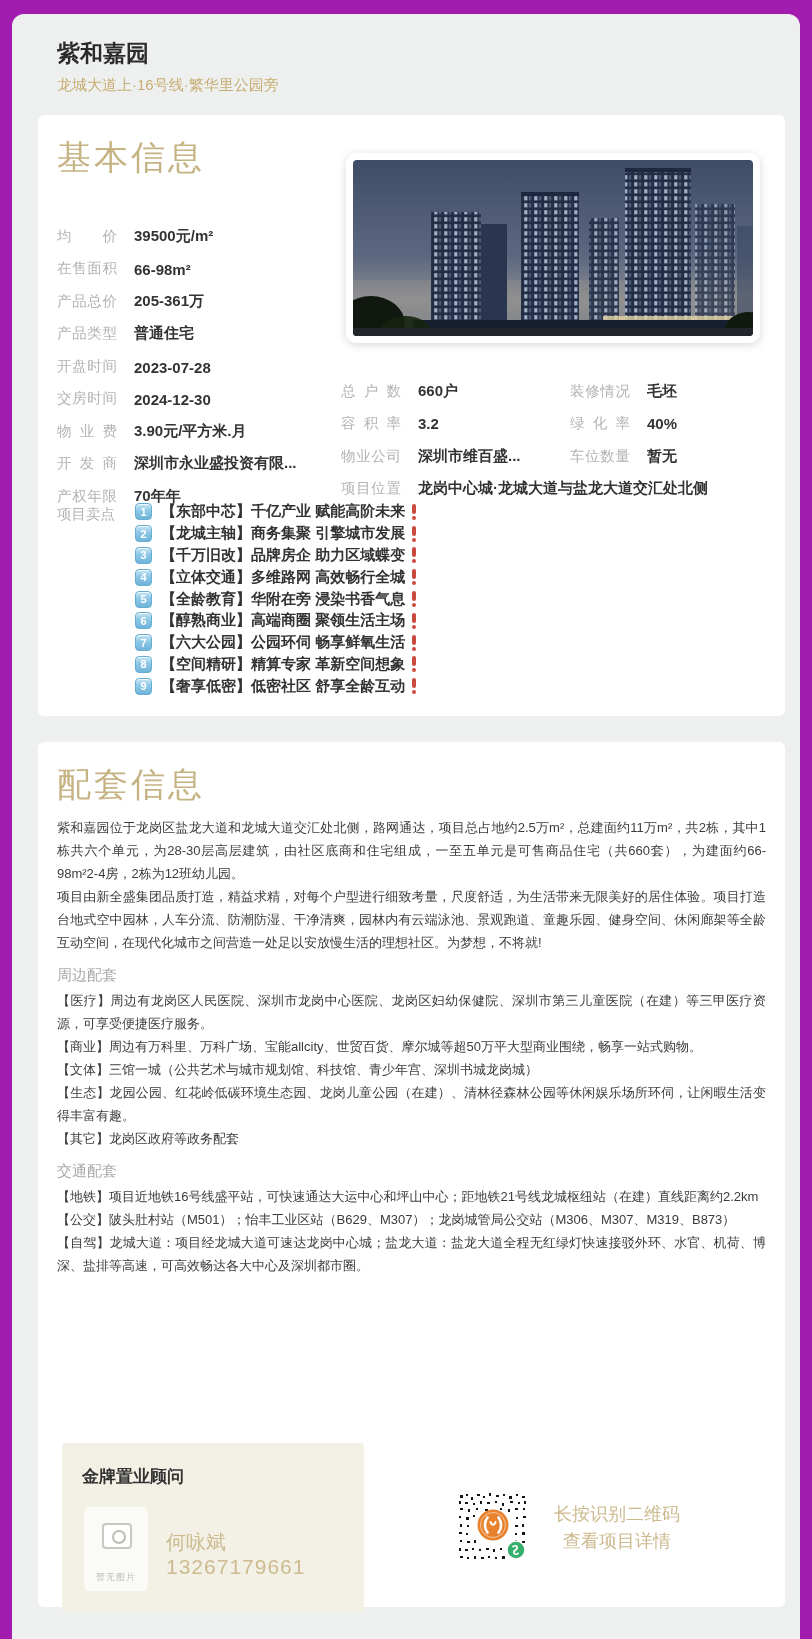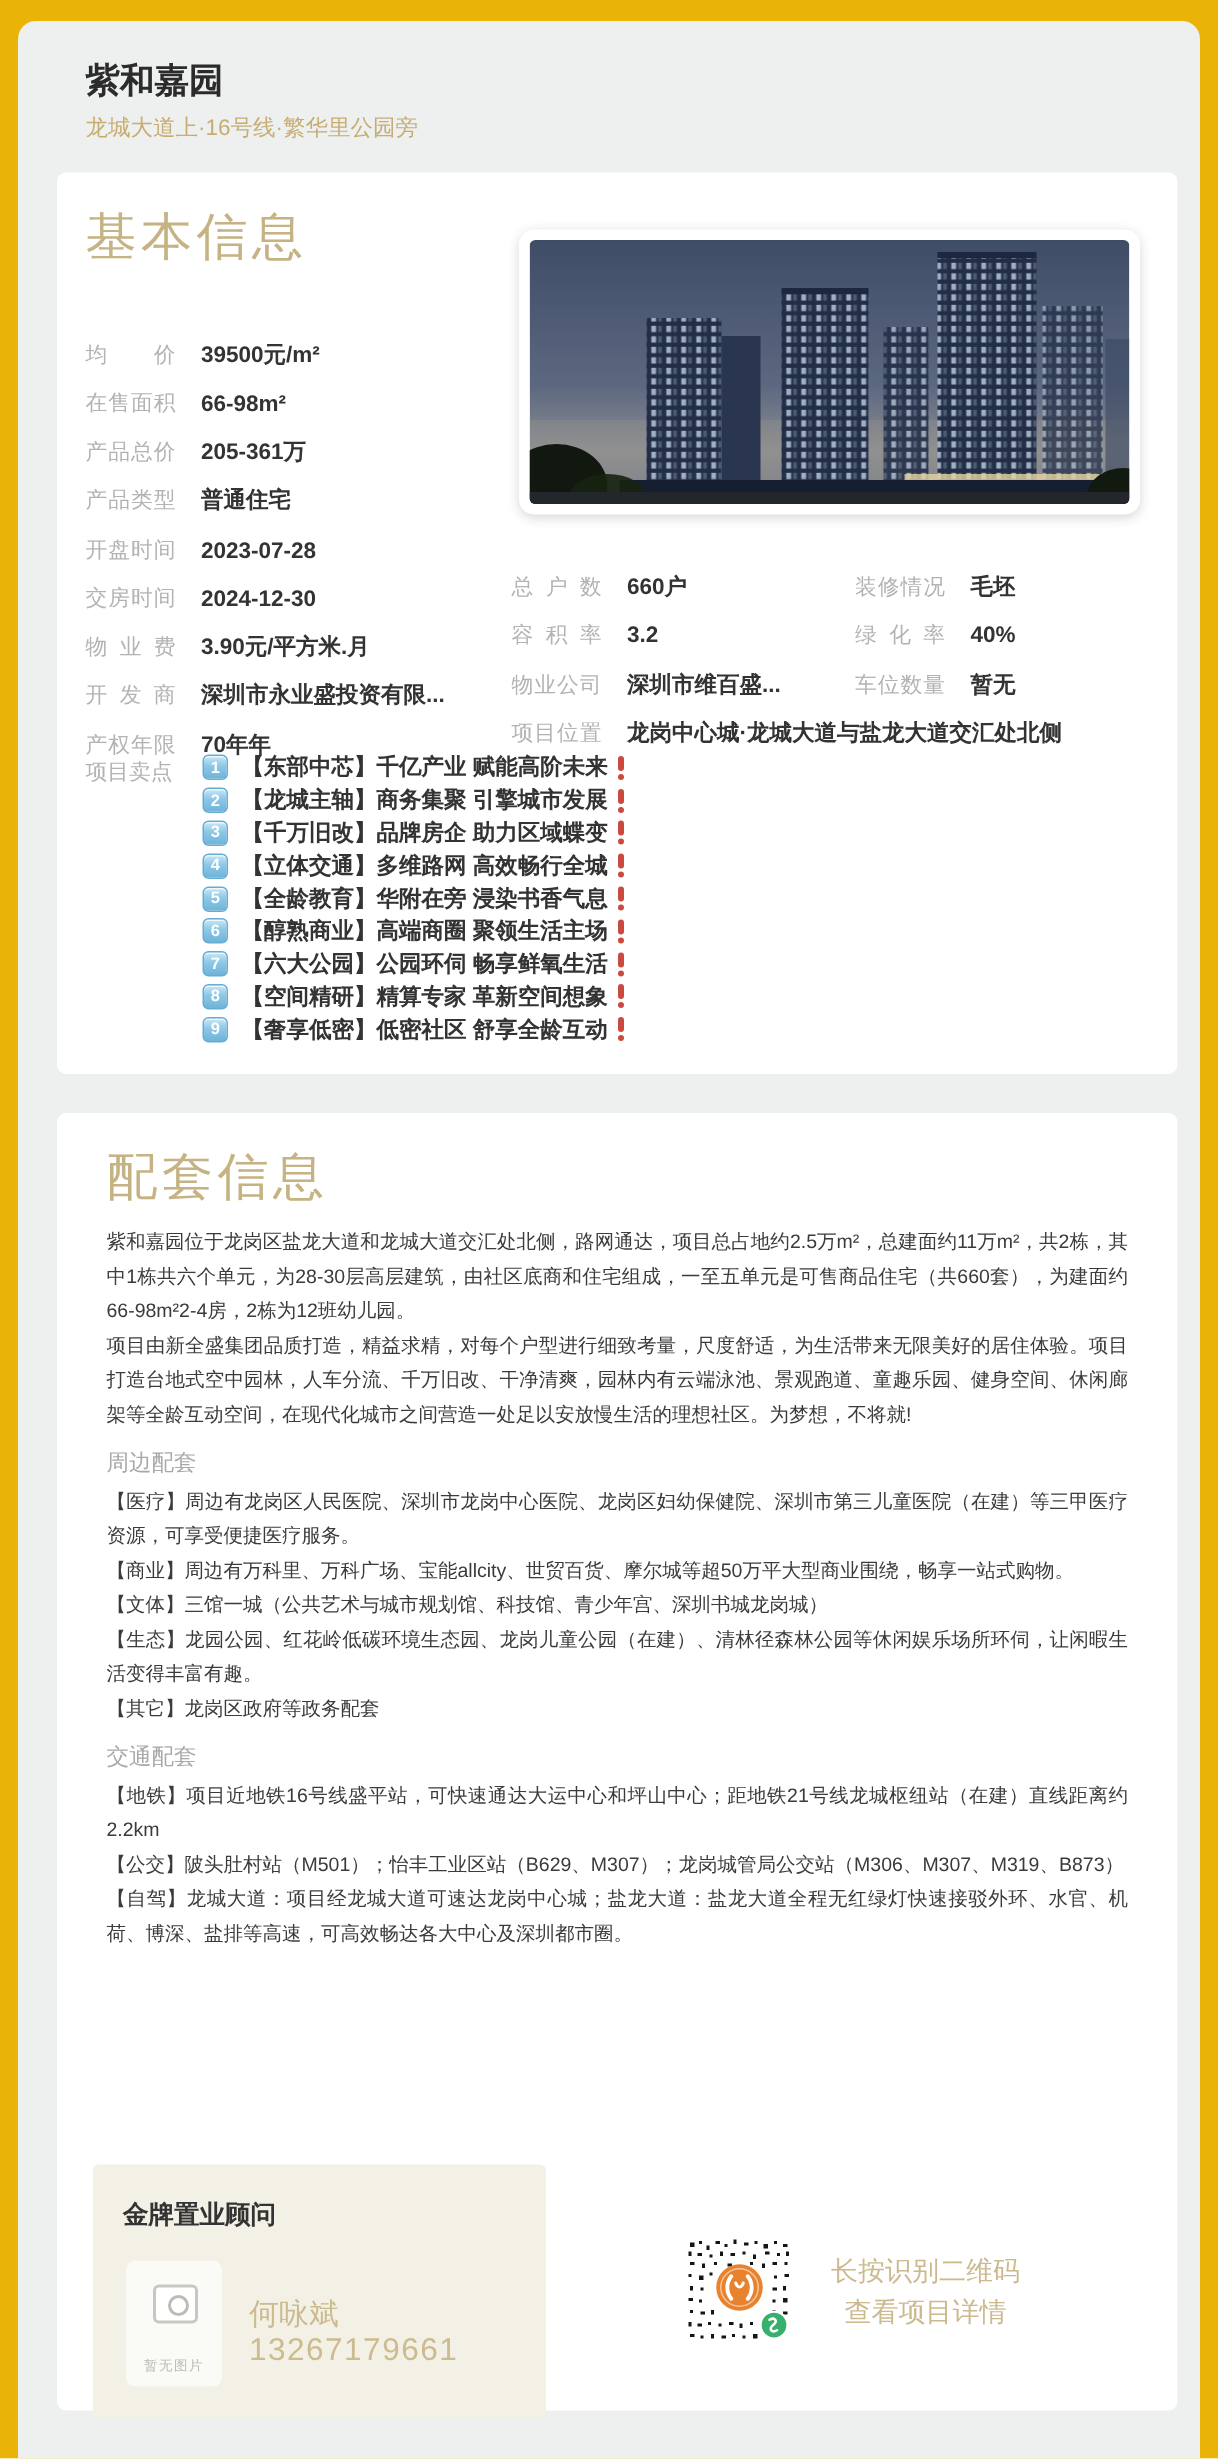--- a/index.html
+++ b/index.html
@@ -1,26 +1,26 @@
 <!DOCTYPE html>
 <html><head>
 <meta charset="utf-8">
 <style>
   * { margin:0; padding:0; box-sizing:border-box; }
   html,body { background:#fff; }
   body { font-family:"Liberation Sans","DejaVu Sans",sans-serif; }
-  .page { position:relative; width:812px; height:1639px; background:#eab308; overflow:hidden; }
+  .page { position:relative; width:812px; height:1639px; background:#a21caf; overflow:hidden; }
   .container { position:absolute; left:12px; top:14px; width:788px; height:1625px;
                background:#edf0ef; border-radius:12px 12px 0 0; }
   .page-title { position:absolute; left:45px; top:24px; font-size:23px; font-weight:bold; color:#2b2b2b; }
   .page-subtitle { position:absolute; left:45px; top:62px; font-size:15px; color:#c8ad72; }
 
   .card { position:absolute; left:26px; width:747px; background:#fff; border-radius:6px; }
   .card1 { top:101px; height:601px; }
-  .card2 { top:728px; height:865px; overflow:hidden; padding:20px 33px; }
+  .card2 { top:728px; height:865px; overflow:hidden; padding:20px 19px; }
 
   .sec-title { font-size:34px; font-weight:400; color:#c6b383; letter-spacing:3px; }
   .card1 .sec-title { position:absolute; left:19px; top:20px; }
 
   
   .info-left { position:absolute; left:19px; top:98px; width:290px; }
   .irow { display:flex; align-items:flex-end; height:32.5px; }
   .ilabel { display:inline-block; width:60px; font-size:14.5px; color:#b3b3b3;
             text-align:justify; text-align-last:justify; flex:0 0 60px; }
   .ival { margin-left:17px; font-size:15px; color:#333; font-weight:600; white-space:nowrap; }
@@ -257,21 +257,21 @@
             <span class="badge">9</span>
             <span class="sp-text">【奢享低密】低密社区 舒享全龄互动</span>
             <span class="excl"></span>
           </div>
       </div>
     </section>
 
     <section class="card card2">
       <h2 class="sec-title">配套信息</h2>
       <p class="para">紫和嘉园位于龙岗区盐龙大道和龙城大道交汇处北侧，路网通达，项目总占地约2.5万m²，总建面约11万m²，共2栋，其中1栋共六个单元，为28-30层高层建筑，由社区底商和住宅组成，一至五单元是可售商品住宅（共660套），为建面约66-98m²2-4房，2栋为12班幼儿园。</p>
-      <p class="para">项目由新全盛集团品质打造，精益求精，对每个户型进行细致考量，尺度舒适，为生活带来无限美好的居住体验。项目打造台地式空中园林，人车分流、千万旧改、干净清爽，园林内有云端泳池、景观跑道、童趣乐园、健身空间、休闲廊架等全龄互动空间，在现代化城市之间营造一处足以安放慢生活的理想社区。为梦想，不将就!</p>
+      <p class="para">项目由新全盛集团品质打造，精益求精，对每个户型进行细致考量，尺度舒适，为生活带来无限美好的居住体验。项目打造台地式空中园林，人车分流、防潮防湿、干净清爽，园林内有云端泳池、景观跑道、童趣乐园、健身空间、休闲廊架等全龄互动空间，在现代化城市之间营造一处足以安放慢生活的理想社区。为梦想，不将就!</p>
       <div class="sub-label">周边配套</div>
       <p class="para">【医疗】周边有龙岗区人民医院、深圳市龙岗中心医院、龙岗区妇幼保健院、深圳市第三儿童医院（在建）等三甲医疗资源，可享受便捷医疗服务。</p>
       <p class="para">【商业】周边有万科里、万科广场、宝能allcity、世贸百货、摩尔城等超50万平大型商业围绕，畅享一站式购物。</p>
       <p class="para">【文体】三馆一城（公共艺术与城市规划馆、科技馆、青少年宫、深圳书城龙岗城）</p>
       <p class="para">【生态】龙园公园、红花岭低碳环境生态园、龙岗儿童公园（在建）、清林径森林公园等休闲娱乐场所环伺，让闲暇生活变得丰富有趣。</p>
       <p class="para">【其它】龙岗区政府等政务配套</p>
       <div class="sub-label">交通配套</div>
       <p class="para">【地铁】项目近地铁16号线盛平站，可快速通达大运中心和坪山中心；距地铁21号线龙城枢纽站（在建）直线距离约2.2km</p>
       <p class="para">【公交】陂头肚村站（M501）；怡丰工业区站（B629、M307）；龙岗城管局公交站（M306、M307、M319、B873）</p>
       <p class="para">【自驾】龙城大道：项目经龙城大道可速达龙岗中心城；盐龙大道：盐龙大道全程无红绿灯快速接驳外环、水官、机荷、博深、盐排等高速，可高效畅达各大中心及深圳都市圈。</p>

